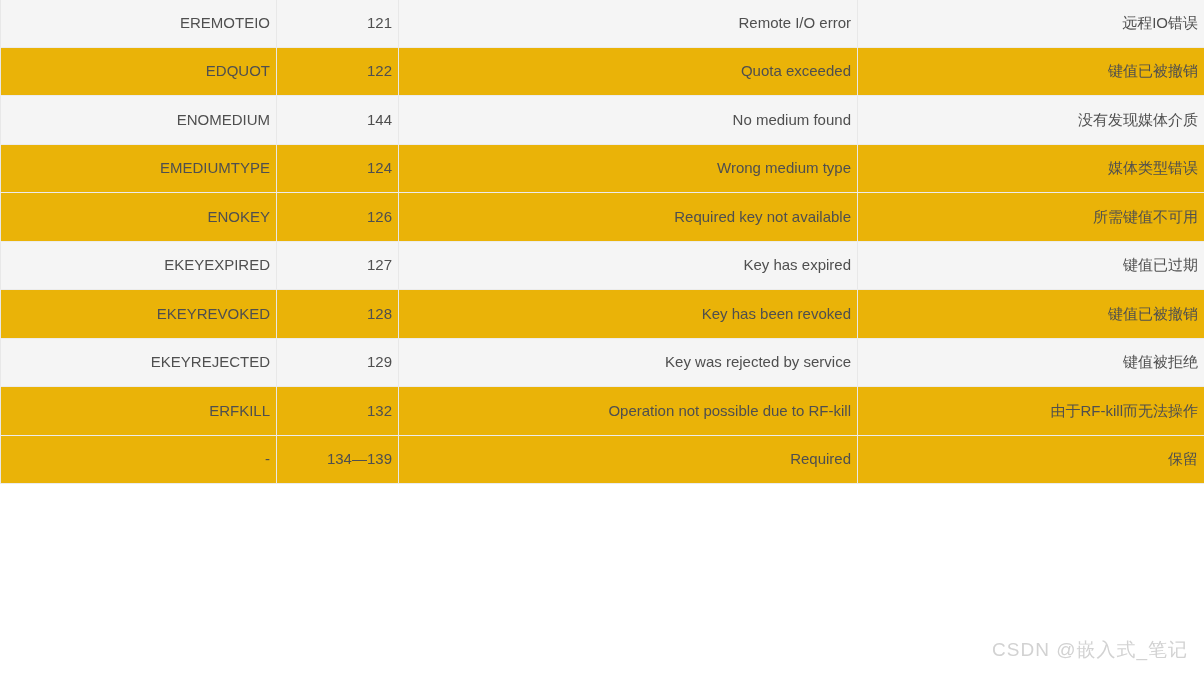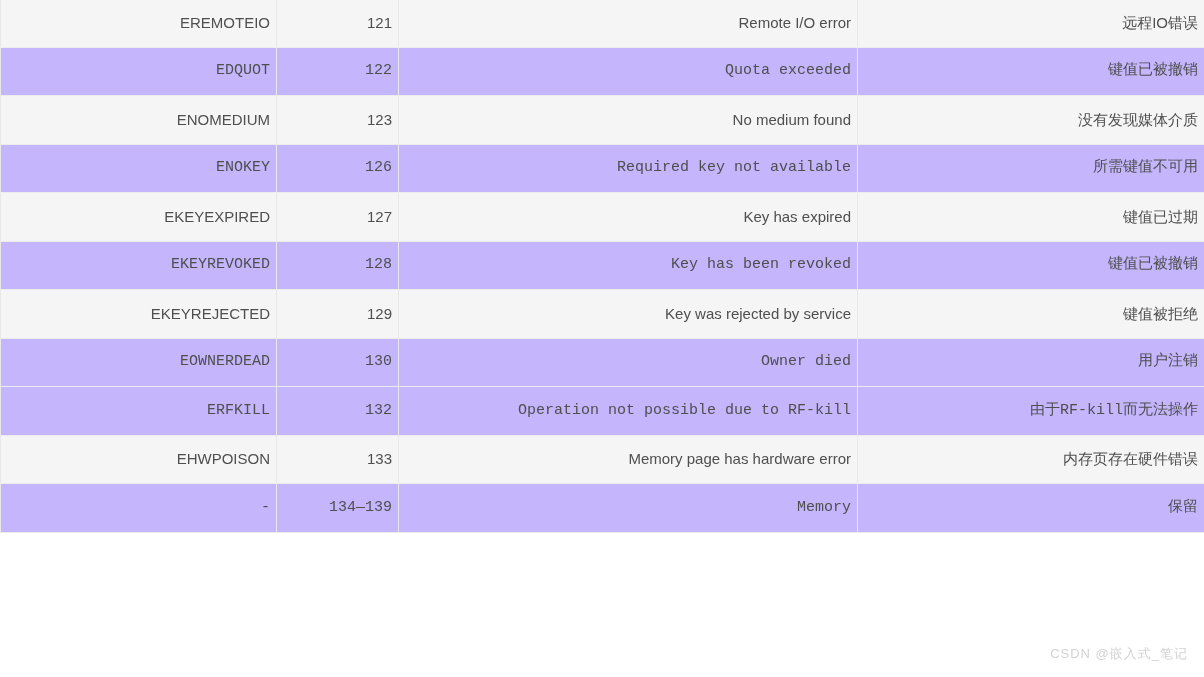--- a/index.html
+++ b/index.html
@@ -50,35 +50,34 @@
     padding: 0 6px;
     box-sizing: border-box;
     white-space: nowrap;
     overflow: hidden;
   }
 
   table.errno-table tr.row-odd td {
     background: #f5f5f5;
   }
   table.errno-table tr.row-even td {
-    background: #c4b5fd;
-    font-family: Liberation Mono, monospace;
+    background: #eab308;
   }
 
   td.cn-cell {
     font-family: "Liberation Sans", "DejaVu Sans", sans-serif;
   }
 
   
   .watermark {
     position: absolute;
     right: 16px;
     bottom: 14px;
     color: #d2d2d2;
-    font-size: 13px;
+    font-size: 19px;
     letter-spacing: 1px;
     white-space: nowrap;
     pointer-events: none;
     user-select: none;
   }
 </style>
 </head>
 <body>
 
 <div id="errno-table-wrap">
@@ -98,23 +97,29 @@
           <td class="cn-cell">远程IO错误</td>
         </tr>
         <tr class="row-even">
           <td>EDQUOT</td>
           <td>122</td>
           <td>Quota exceeded</td>
           <td class="cn-cell">键值已被撤销</td>
         </tr>
         <tr class="row-odd">
           <td>ENOMEDIUM</td>
-          <td>123</td>
+          <td>144</td>
           <td>No medium found</td>
           <td class="cn-cell">没有发现媒体介质</td>
+        </tr>
+        <tr class="row-even">
+          <td>EMEDIUMTYPE</td>
+          <td>124</td>
+          <td>Wrong medium type</td>
+          <td class="cn-cell">媒体类型错误</td>
         </tr>
         <tr class="row-even">
           <td>ENOKEY</td>
           <td>126</td>
           <td>Required key not available</td>
           <td class="cn-cell">所需键值不可用</td>
         </tr>
         <tr class="row-odd">
           <td>EKEYEXPIRED</td>
           <td>127</td>
@@ -127,41 +132,29 @@
           <td>Key has been revoked</td>
           <td class="cn-cell">键值已被撤销</td>
         </tr>
         <tr class="row-odd">
           <td>EKEYREJECTED</td>
           <td>129</td>
           <td>Key was rejected by service</td>
           <td class="cn-cell">键值被拒绝</td>
         </tr>
         <tr class="row-even">
-          <td>EOWNERDEAD</td>
-          <td>130</td>
-          <td>Owner died</td>
-          <td class="cn-cell">用户注销</td>
-        </tr>
-        <tr class="row-even">
           <td>ERFKILL</td>
           <td>132</td>
           <td>Operation not possible due to RF-kill</td>
           <td class="cn-cell">由于RF-kill而无法操作</td>
         </tr>
-        <tr class="row-odd">
-          <td>EHWPOISON</td>
-          <td>133</td>
-          <td>Memory page has hardware error</td>
-          <td class="cn-cell">内存页存在硬件错误</td>
-        </tr>
         <tr class="row-even">
           <td>-</td>
           <td>134—139</td>
-          <td>Memory</td>
+          <td>Required</td>
           <td class="cn-cell">保留</td>
         </tr>
       </tbody>
   </table>
 
   <div class="watermark">CSDN @嵌入式_笔记</div>
 
 </div>
 
 </body></html>

